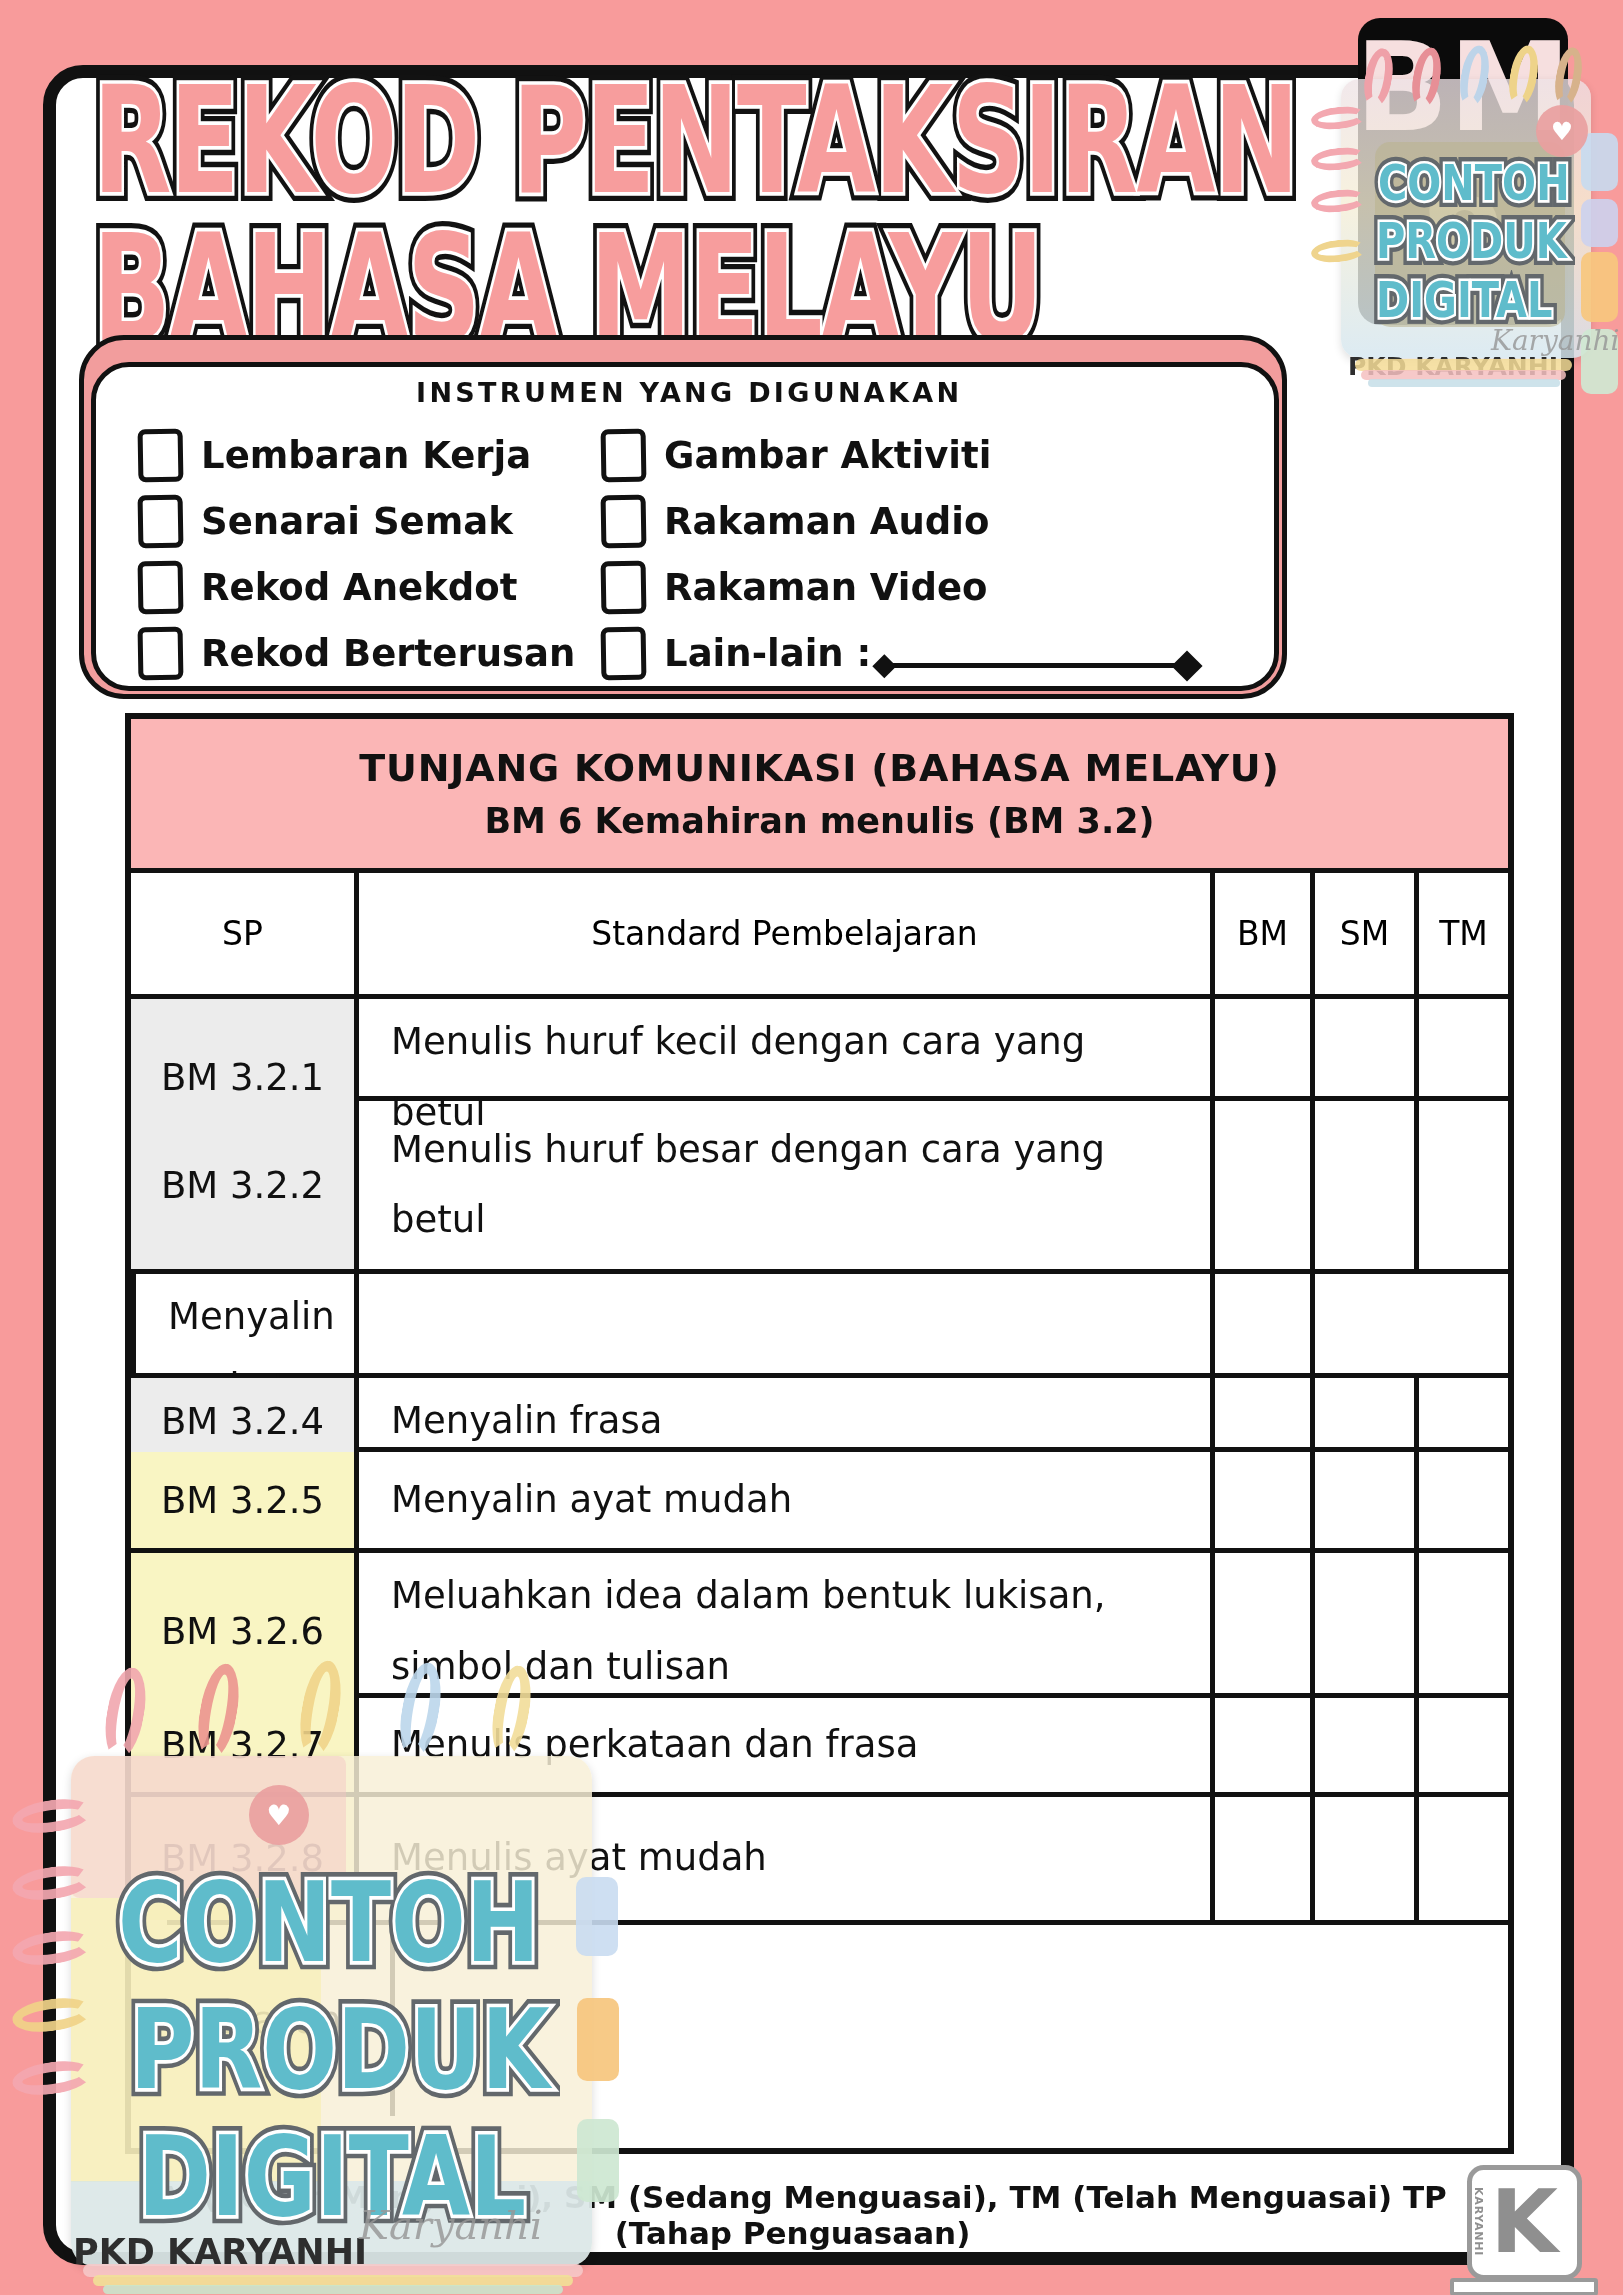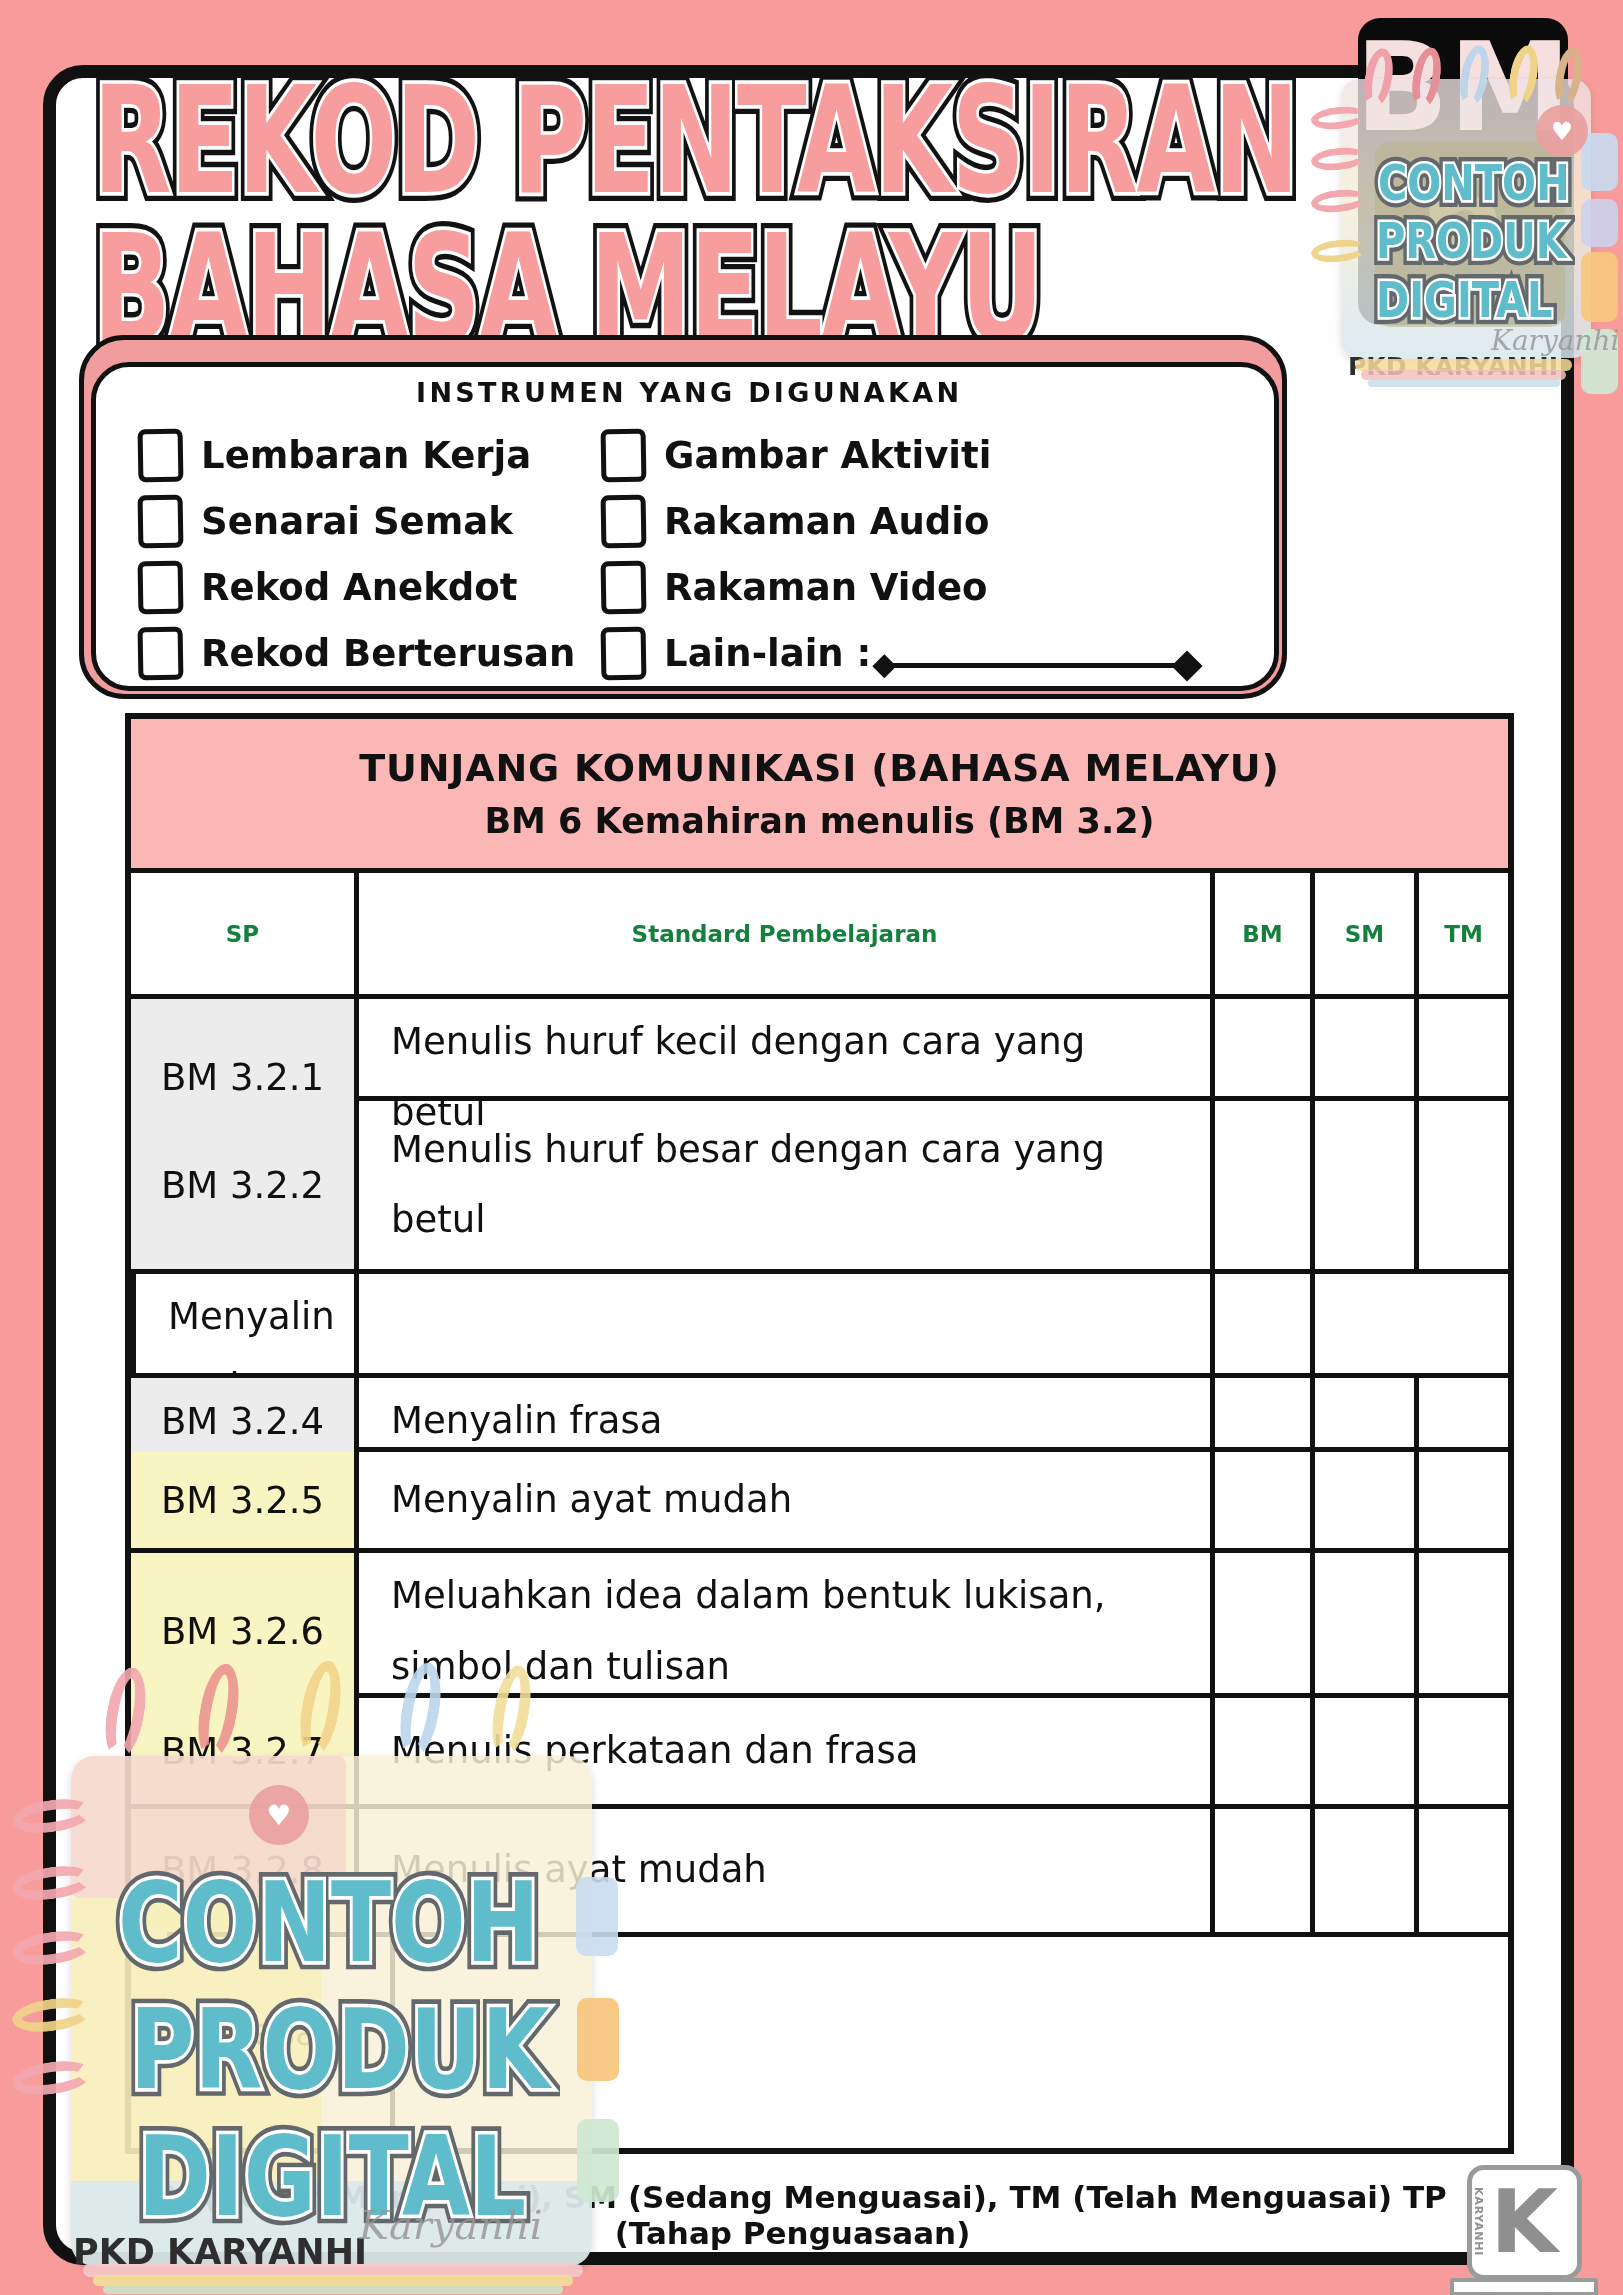--- a/index.html
+++ b/index.html
@@ -76,35 +76,35 @@
   .band-l2{font-size:35px;font-weight:bold;color:#111;}
   .trow{
     display:grid;grid-template-columns:223px 856px 100px 104px 1fr;
     box-sizing:border-box;
   }
   .trow > div{box-sizing:border-box;}
   .trow .c2,.trow .c3,.trow .c4,.trow .c5{border-left:5px solid #111;}
   .thead{height:121px;}
   .thead > div{
     display:flex;align-items:center;justify-content:center;
-    font-size:23px;font-weight:bold;color:#15803d;
+    font-size:33px;font-weight:normal;color:#000000;
   }
   .rbody{border-top:5px solid #111;}
   .sp-cell{
     display:flex;align-items:center;justify-content:center;
     font-size:37px;font-weight:normal;color:#111;
   }
   .sp-gray{background:#ececec;}
   .sp-yellow{background:#f9f5c3;}
   .std-cell{
     display:flex;align-items:center;
     padding:8.3px 25px 8.3px 32px;font-size:37px;color:#111;line-height:1.9;
   }
   .r1{height:102px;} .r2{height:173px;} .r3{height:104px;} .r4{height:74px;}
-  .r5{height:101px;} .r6{height:145px;} .r7{height:111px;} .r8{height:128px;}
+  .r5{height:101px;} .r6{height:145px;} .r7{height:99px;} .r8{height:128px;}
   .ulasan{grid-template-columns:223px 1fr;height:196px;border-top:5px solid #111;margin-left:36px;}
   .ulasan .sp-cell{font-weight:normal;}
   
   .legend{
     position:absolute;left:125px;top:2179px;width:1335px;
     font-size:31px;font-weight:bold;color:#111;text-align:center;
   }
   .klogo{position:absolute;left:1450px;top:2165px;width:167px;height:130px;}
   .kbox{
     position:absolute;left:16.7px;top:0;width:115px;height:115px;

